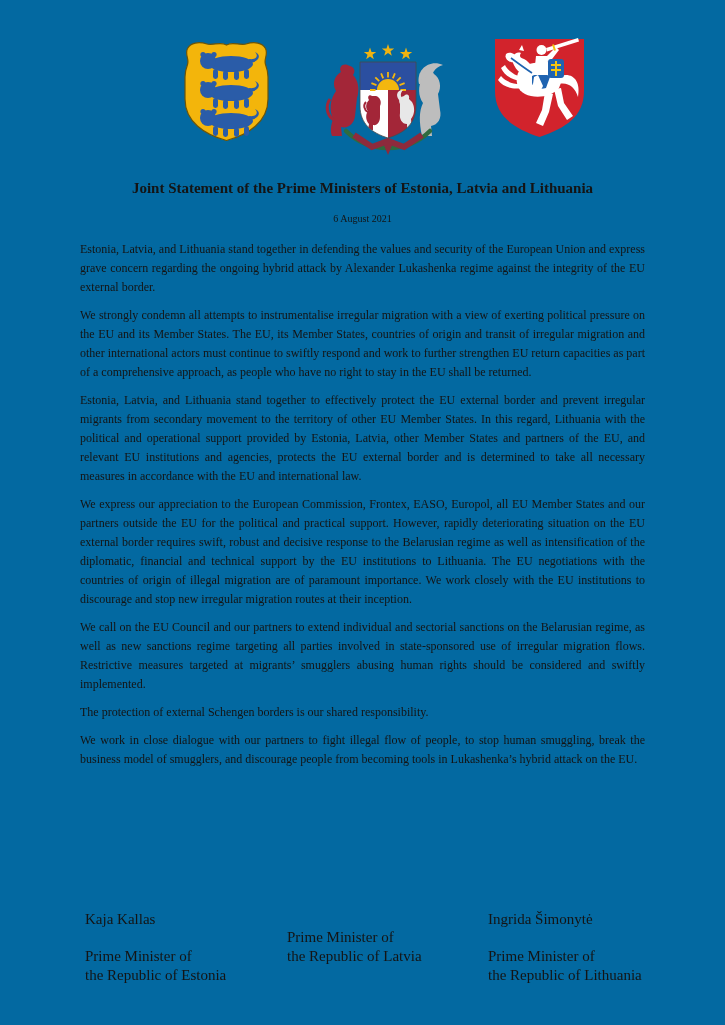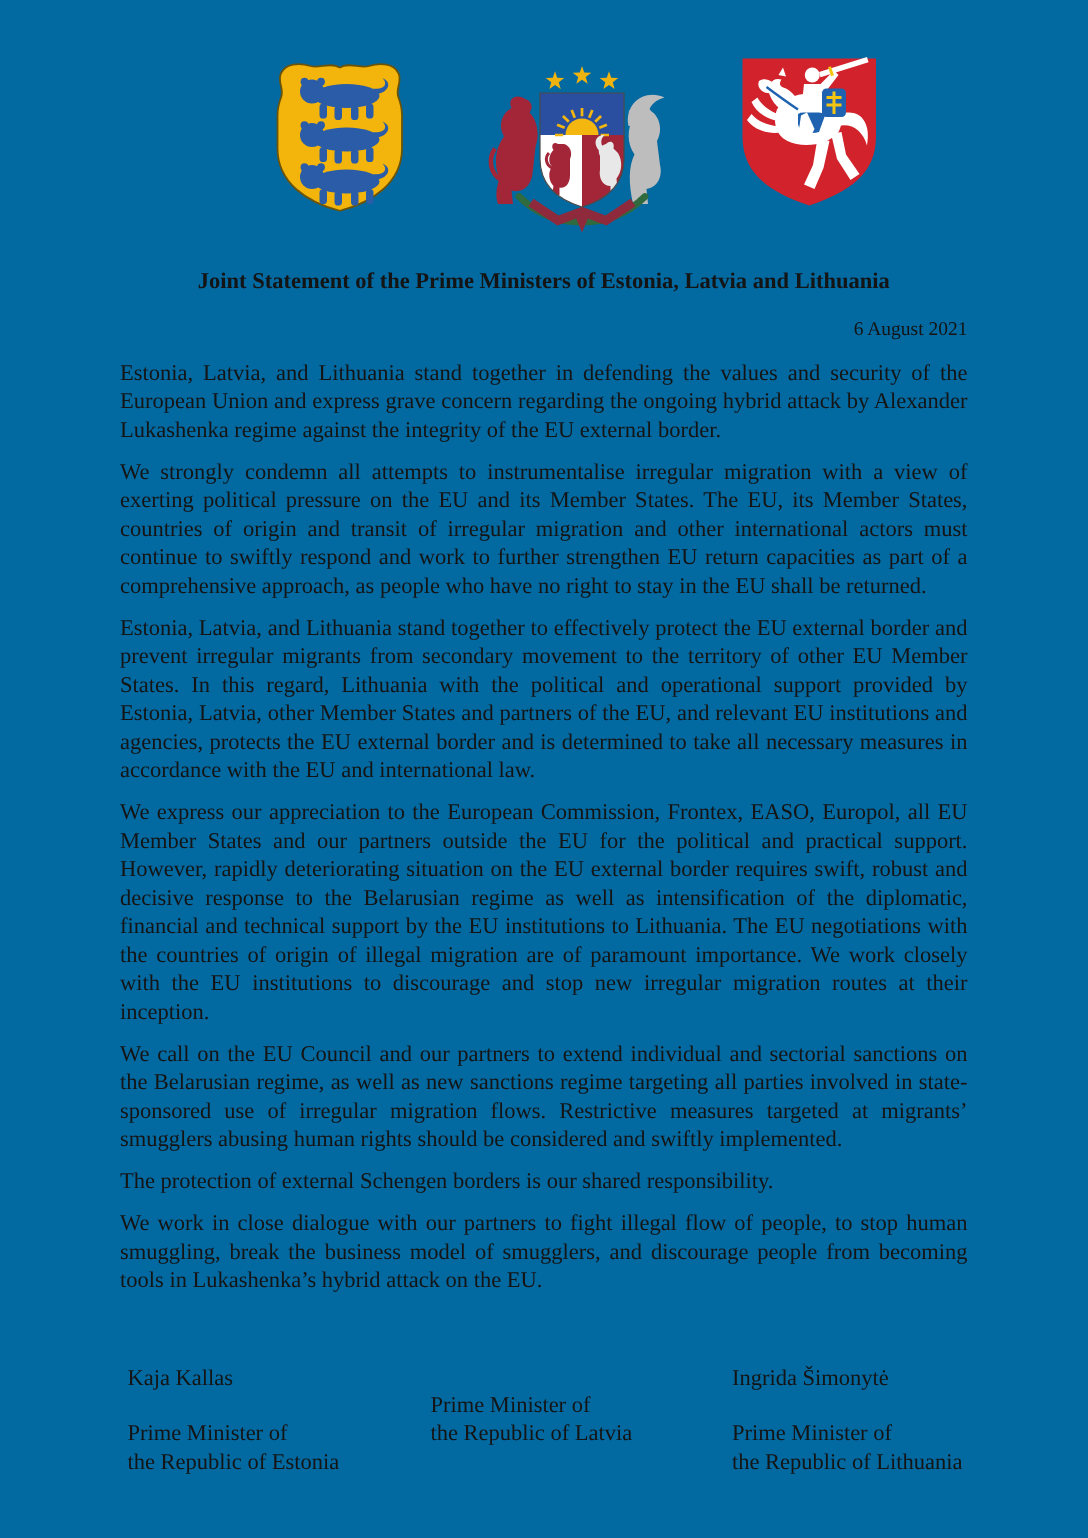--- a/index.html
+++ b/index.html
@@ -17,25 +17,25 @@
   #arms-lv { left: 322px; top: 42px;  width: 132px; height: 113px; }
   #arms-lt { left: 489px; top: 34px;  width: 101px; height: 108px; }
   .arms svg { display: block; width: 100%; height: 100%; }
 
   .doc-body { position: absolute; left: 80px; top: 0; width: 565px; }
   .title {
     margin: 179px 0 0 0;
     font-size: 15px; line-height: 19px;
     font-weight: bold; text-align: center;
   }
-  .date { margin-top: 11px; text-align: right; font-size: 13px; line-height: 19px; }
+  .date { margin-top: 11px; text-align: center; font-size: 10px; line-height: 19px; }
   .content { margin-top: 12px; }
   .content p {
     margin: 0 0 9px 0;
-    font-size: 15px; line-height: 19px;
+    font-size: 12px; line-height: 19px;
     text-align: justify;
   }
   .content p:last-child { margin-bottom: 0; }
 
   .signatures { position: absolute; left: 85px; top: 910px; display: flex; }
   .sig { width: 202px; }
   .sig:nth-child(2) { width: 201px; }
   .sig-name { font-weight: normal; font-size: 15px; line-height: 19px; }
   .sig-role { margin-top: 18px; font-size: 15px; line-height: 19px; white-space: pre-line; }
 </style>

